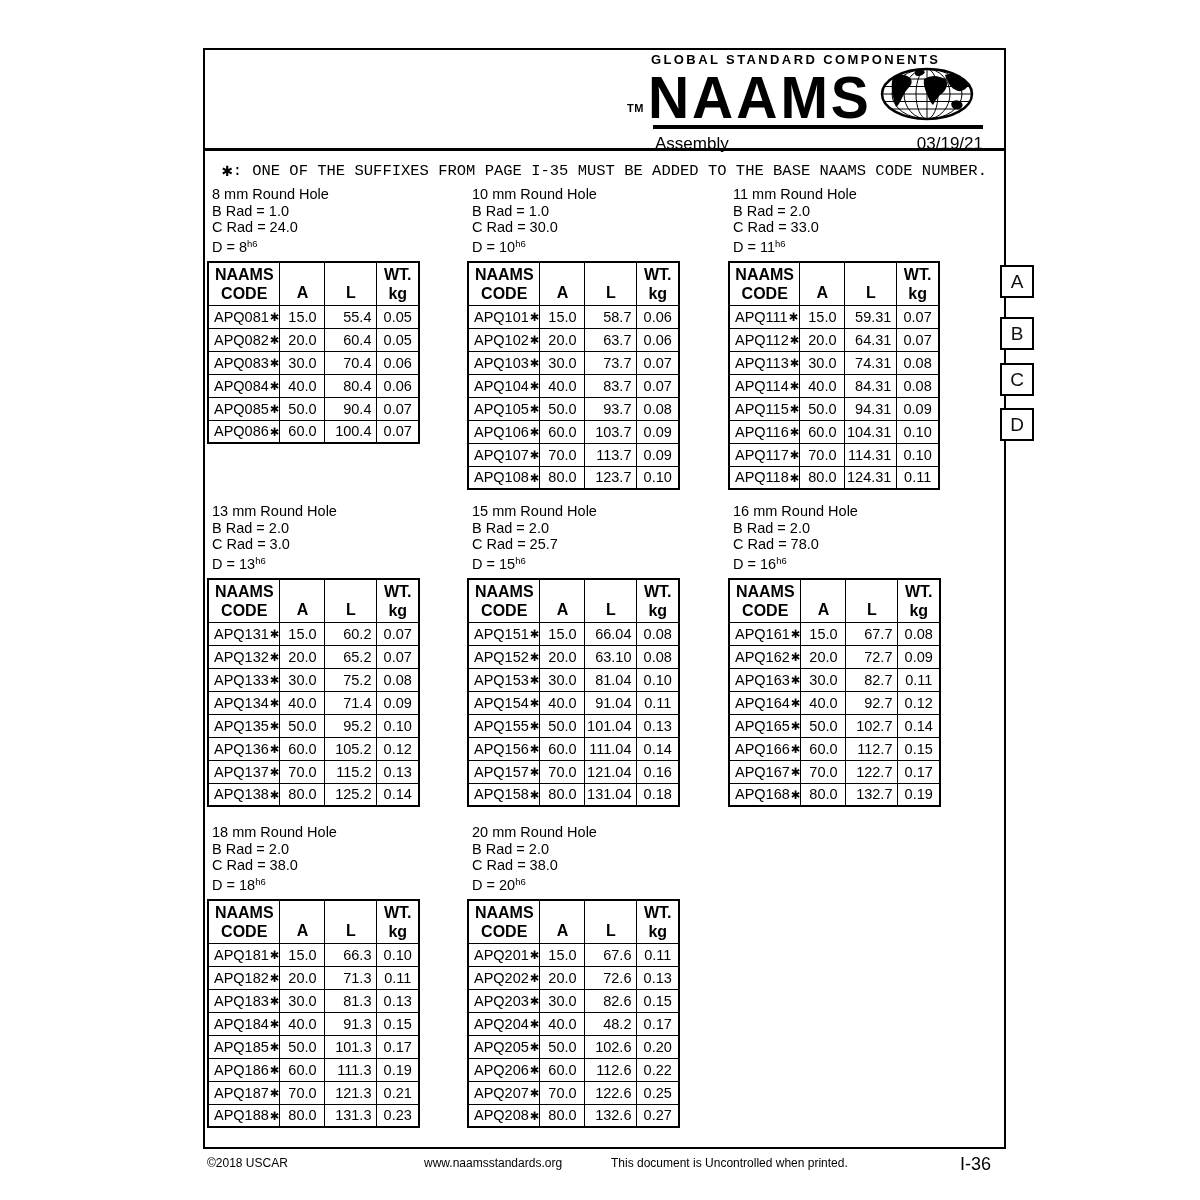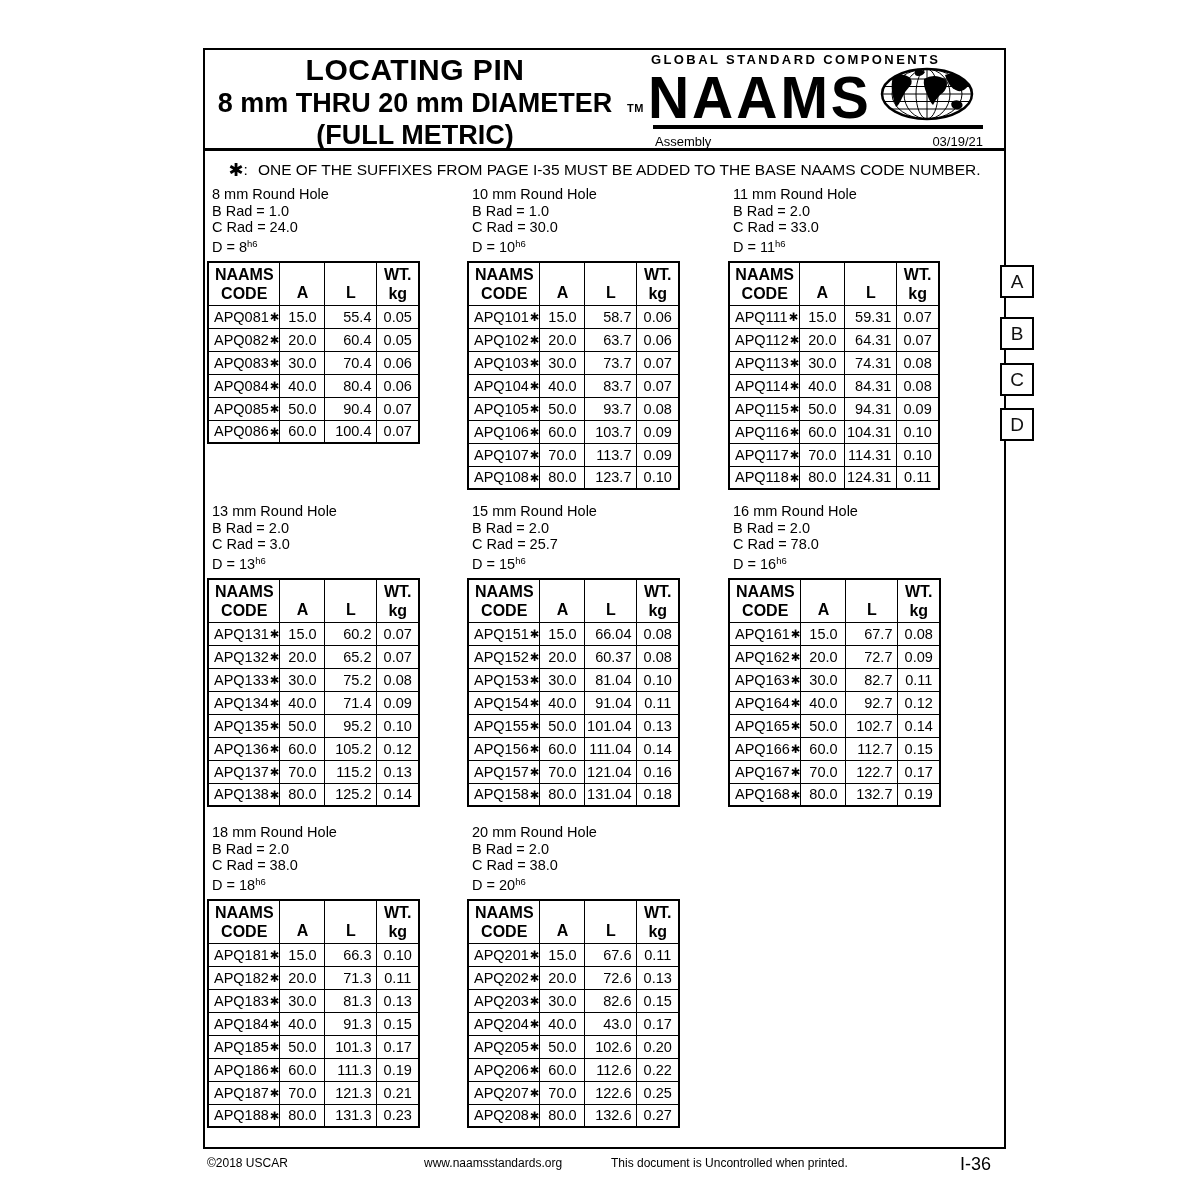--- a/index.html
+++ b/index.html
@@ -24,24 +24,24 @@
   .title-2 { font-size:27px; line-height:32px; }
   .title-3 { font-size:27px; line-height:32px; }
 
   .brand { position:absolute; left:422px; top:2px; width:356px; }
   .tagline { font-size:13px; font-weight:bold; letter-spacing:2.4px; margin-left:24px; white-space:nowrap; }
   .logo-row { display:flex; align-items:flex-end; margin-top:1px; height:54px; }
   .tm { font-size:11px; font-weight:bold; margin:0 4px 8px 0; letter-spacing:0.5px; }
   .naams { font-size:57px; font-weight:800; letter-spacing:3px; line-height:50px; transform:scaleY(1.04); }
   .globe { margin:0 0 1px 7px; }
   .brand-rule { height:4px; background:#000; margin:3px 0 0 26px; }
-  .brand-bottom { display:flex; justify-content:space-between; margin:5px 0 0 28px; font-size:13px; }
+  .brand-bottom { display:flex; justify-content:space-between; margin:5px 0 0 28px; font-size:17px; }
 
   
-  .note { position:absolute; left:0; top:109px; right:0; text-align:center; font-size:15.5px; white-space:nowrap; }
+  .note { position:absolute; left:0; top:109px; right:0; text-align:center; font-size:15.5px; white-space:nowrap;font-family:Liberation Mono, monospace; }
   .note .star { font-size:18px; font-weight:bold; vertical-align:-1px; }
   .note .colon { font-size:15.5px; margin-right:10px; }
 
   
   .group { position:absolute; width:250px; }
   .info { font-size:14.5px; line-height:16.5px; padding-left:5px; }
   .info sup { font-size:9.5px; vertical-align:5px; letter-spacing:0; }
   .spec-table { border-collapse:collapse; table-layout:fixed; margin-top:6px; background:#fff; border:2px solid #000; }
   .spec-table th, .spec-table td { border:1.5px solid #000; overflow:hidden; }
   .spec-table th { font-size:16px; font-weight:bold; height:43px; text-align:center; vertical-align:middle; line-height:19px; }
@@ -74,25 +74,20 @@
   .f-page { left:960px; top:1154px; font-size:18px; }
 </style>
 </head>
 <body>
 
 <div class="page">
 
   <div class="doc">
 
     <div class="header">
-      <div class="title-block">
-        <div class="title-1">LOCATING PIN</div>
-        <div class="title-2">8 mm THRU 20 mm DIAMETER</div>
-        <div class="title-3">(FULL METRIC)</div>
-      </div>
 
       <div class="brand">
         <div class="tagline">GLOBAL STANDARD COMPONENTS</div>
         <div class="logo-row">
           <span class="tm">TM</span>
           <span class="naams">NAAMS</span>
           <svg class="globe" width="96" height="54" viewBox="0 0 96 54">
             <defs>
                 <clipPath id="gclip">
                   <ellipse cx="48" cy="27" rx="45" ry="25"></ellipse>
@@ -441,21 +436,21 @@
             <tbody>
               <tr>
                 <td class="cell-code">APQ151<span class="star">✱</span></td>
                 <td class="cell-a">15.0</td>
                 <td class="cell-l">66.04</td>
                 <td class="cell-wt">0.08</td>
               </tr>
               <tr>
                 <td class="cell-code">APQ152<span class="star">✱</span></td>
                 <td class="cell-a">20.0</td>
-                <td class="cell-l">60.37</td>
+                <td class="cell-l">63.10</td>
                 <td class="cell-wt">0.08</td>
               </tr>
               <tr>
                 <td class="cell-code">APQ153<span class="star">✱</span></td>
                 <td class="cell-a">30.0</td>
                 <td class="cell-l">81.04</td>
                 <td class="cell-wt">0.10</td>
               </tr>
               <tr>
                 <td class="cell-code">APQ154<span class="star">✱</span></td>
@@ -675,21 +670,21 @@
               </tr>
               <tr>
                 <td class="cell-code">APQ203<span class="star">✱</span></td>
                 <td class="cell-a">30.0</td>
                 <td class="cell-l">82.6</td>
                 <td class="cell-wt">0.15</td>
               </tr>
               <tr>
                 <td class="cell-code">APQ204<span class="star">✱</span></td>
                 <td class="cell-a">40.0</td>
-                <td class="cell-l">43.0</td>
+                <td class="cell-l">48.2</td>
                 <td class="cell-wt">0.17</td>
               </tr>
               <tr>
                 <td class="cell-code">APQ205<span class="star">✱</span></td>
                 <td class="cell-a">50.0</td>
                 <td class="cell-l">102.6</td>
                 <td class="cell-wt">0.20</td>
               </tr>
               <tr>
                 <td class="cell-code">APQ206<span class="star">✱</span></td>

